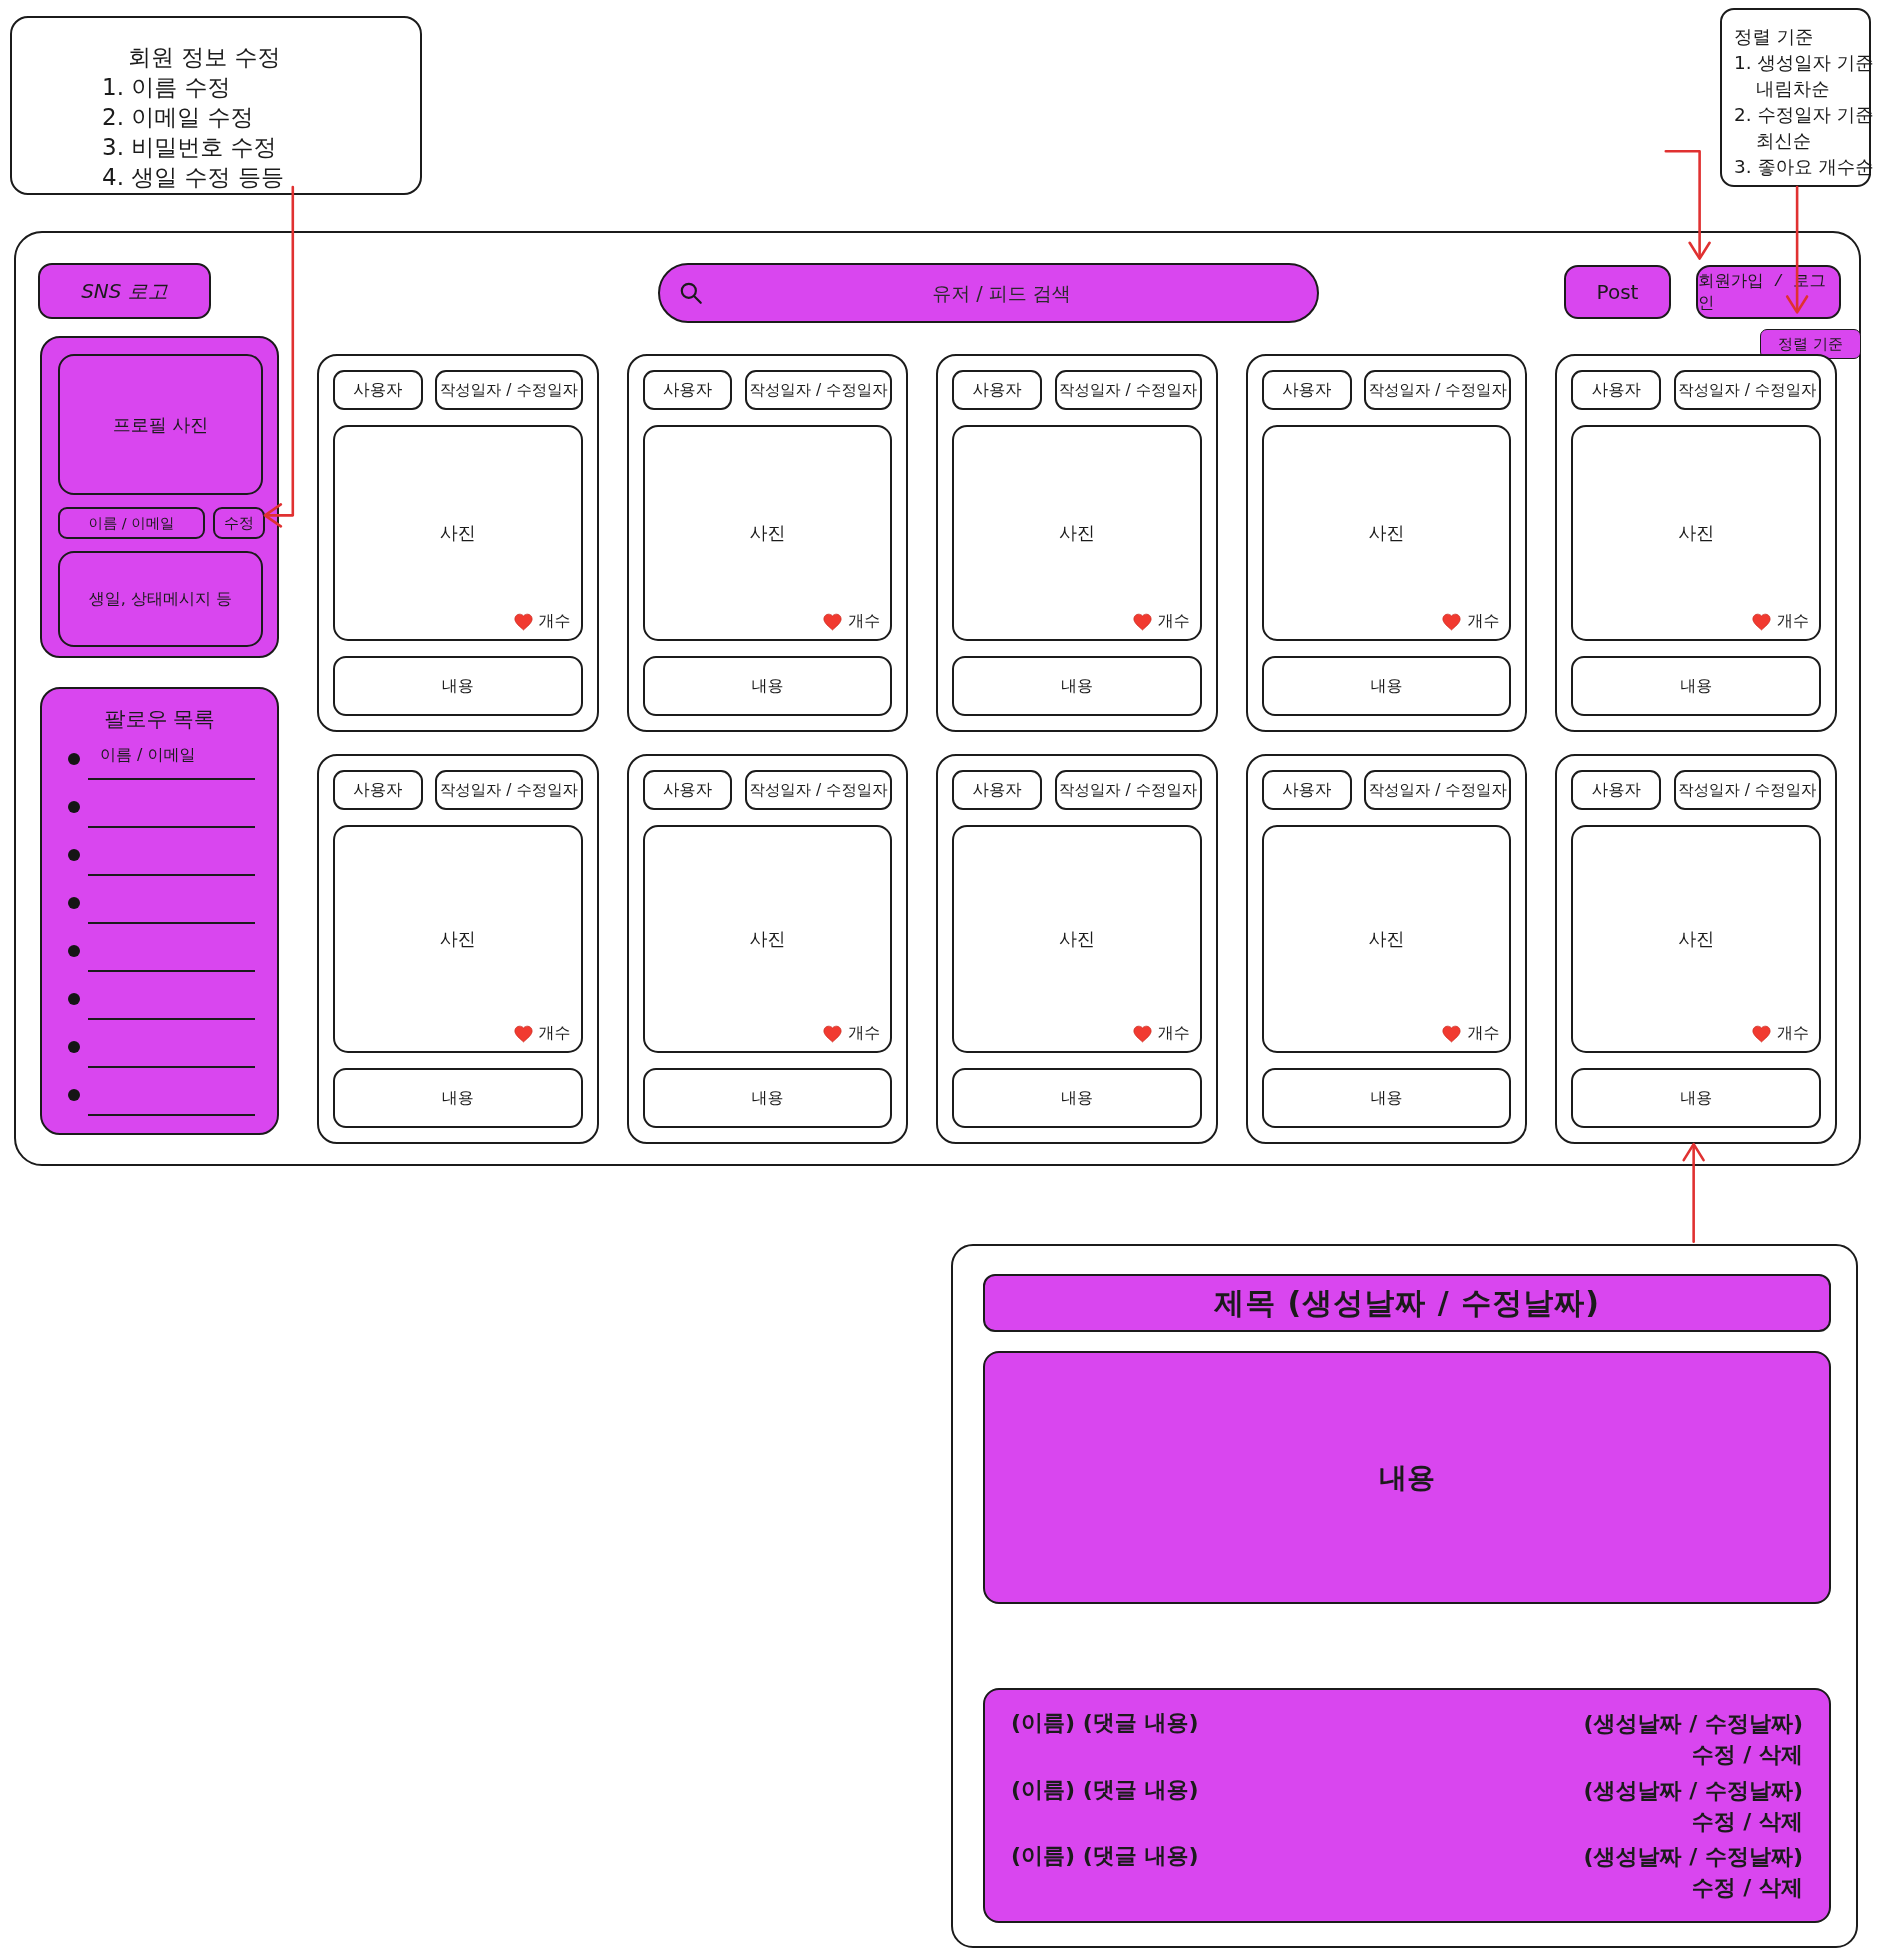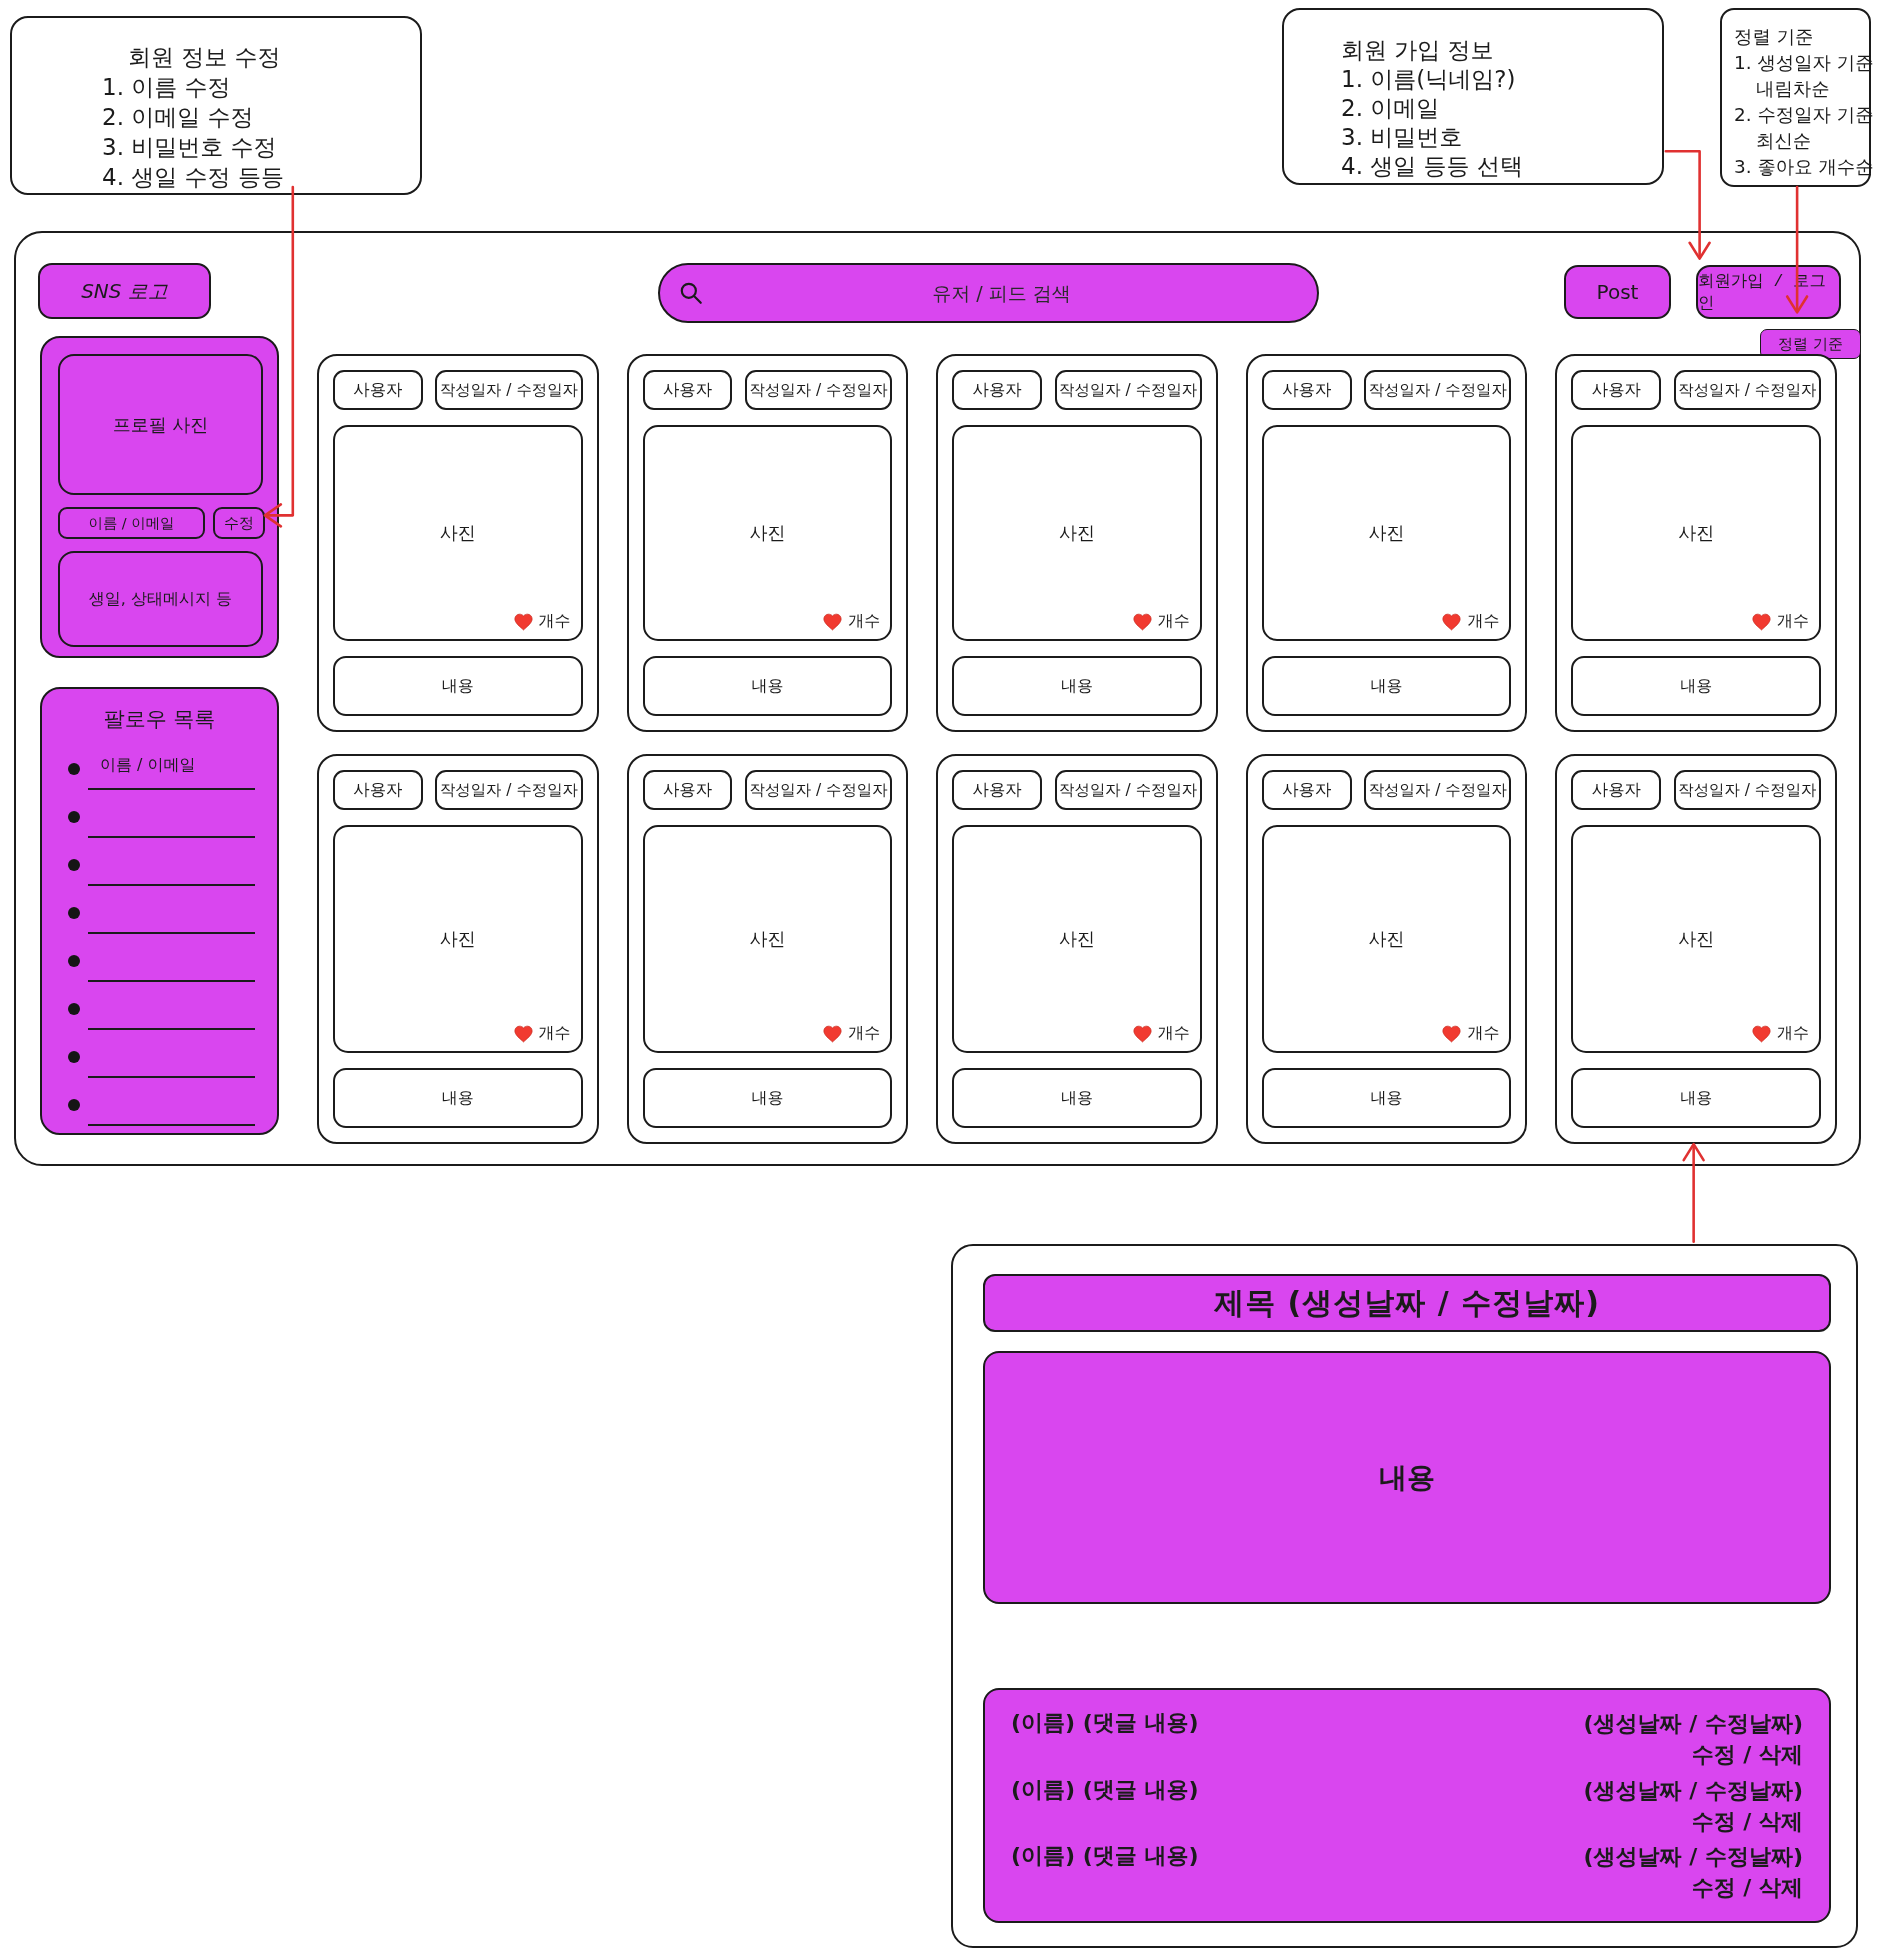--- a/index.html
+++ b/index.html
@@ -26,21 +26,21 @@
   #post-btn{left:1548px;top:32px;width:107px;height:54px;border-radius:14px;display:flex;align-items:center;justify-content:center;font-size:20px;cursor:pointer;}
   #auth-btn{left:1680px;top:32px;width:145px;height:54px;border-radius:14px;display:flex;align-items:center;justify-content:center;font-size:16.4px;cursor:pointer;font-family:Liberation Mono, monospace;}
   #sort-btn{left:1744px;top:96px;width:101px;height:30px;border-radius:7px;border-width:1.8px;display:flex;align-items:center;justify-content:center;font-size:15px;cursor:pointer;}
   
   #profile-panel{left:24px;top:103px;width:239px;height:322px;border-radius:20px;}
   #profile-photo{left:16px;top:16px;width:205px;height:141px;border-radius:16px;display:flex;align-items:center;justify-content:center;font-size:18px;}
   #name-email{left:16px;top:169px;width:147px;height:32px;border-radius:9px;display:flex;align-items:center;justify-content:center;font-size:14.4px;}
   #edit-btn{left:171px;top:169px;width:52px;height:32px;border-radius:9px;display:flex;align-items:center;justify-content:center;font-size:15px;cursor:pointer;}
   #birthday{left:16px;top:213px;width:205px;height:96px;border-radius:16px;display:flex;align-items:center;justify-content:center;font-size:16px;}
   #follow-panel{left:24px;top:454px;width:239px;height:448px;border-radius:20px;padding-top:16px;}
-  #follow-title{text-align:center;font-size:21px;margin-bottom:22px;}
+  #follow-title{text-align:center;font-size:21px;margin-bottom:12px;font-family:Liberation Serif, serif;}
   .follow-item{position:relative;height:48px;cursor:pointer;}
   .follow-item .bullet{position:absolute;left:26px;top:8px;width:12px;height:12px;border-radius:50%;background:#151515;}
   .follow-item .flabel{position:absolute;left:58px;top:0px;font-size:16px;}
   .follow-item .fline{position:absolute;left:46px;right:22px;top:33px;border-bottom:2.2px solid #1b1b1b;}
   
   #feed{position:absolute;left:301px;top:121px;width:1520px;display:grid;grid-template-columns:repeat(5,1fr);grid-template-rows:378px 390px;column-gap:28px;row-gap:22px;}
   .card{background:#fff;border:2.4px solid #1b1b1b;border-radius:20px;box-sizing:border-box;padding:14px;display:flex;flex-direction:column;cursor:pointer;}
   .card-head{display:flex;justify-content:space-between;}
   .chip{border:2.2px solid #1b1b1b;border-radius:11px;height:40px;display:flex;align-items:center;justify-content:center;box-sizing:border-box;}
   .chip.user{width:36%;font-size:16.4px;}
@@ -67,27 +67,20 @@
 <div class="canvas">
 
   <div class="box note" id="note1">
     <span class="ln title">회원 정보 수정</span>
     <span class="ln">1. 이름 수정</span>
     <span class="ln">2. 이메일 수정</span>
     <span class="ln">3. 비밀번호 수정</span>
     <span class="ln">4. 생일 수정 등등</span>
   </div>
 
-  <div class="box note" id="note2">
-    <span class="ln title">회원 가입 정보</span>
-    <span class="ln">1. 이름(닉네임?)</span>
-    <span class="ln">2. 이메일</span>
-    <span class="ln">3. 비밀번호</span>
-    <span class="ln">4. 생일 등등 선택</span>
-  </div>
 
   <div class="box note" id="note3">
     <span class="ln title">정렬 기준</span>
     <span class="ln">1. 생성일자 기준</span>
     <span class="ln indent">내림차순</span>
     <span class="ln">2. 수정일자 기준</span>
     <span class="ln indent">최신순</span>
     <span class="ln">3. 좋아요 개수순</span>
   </div>
 

